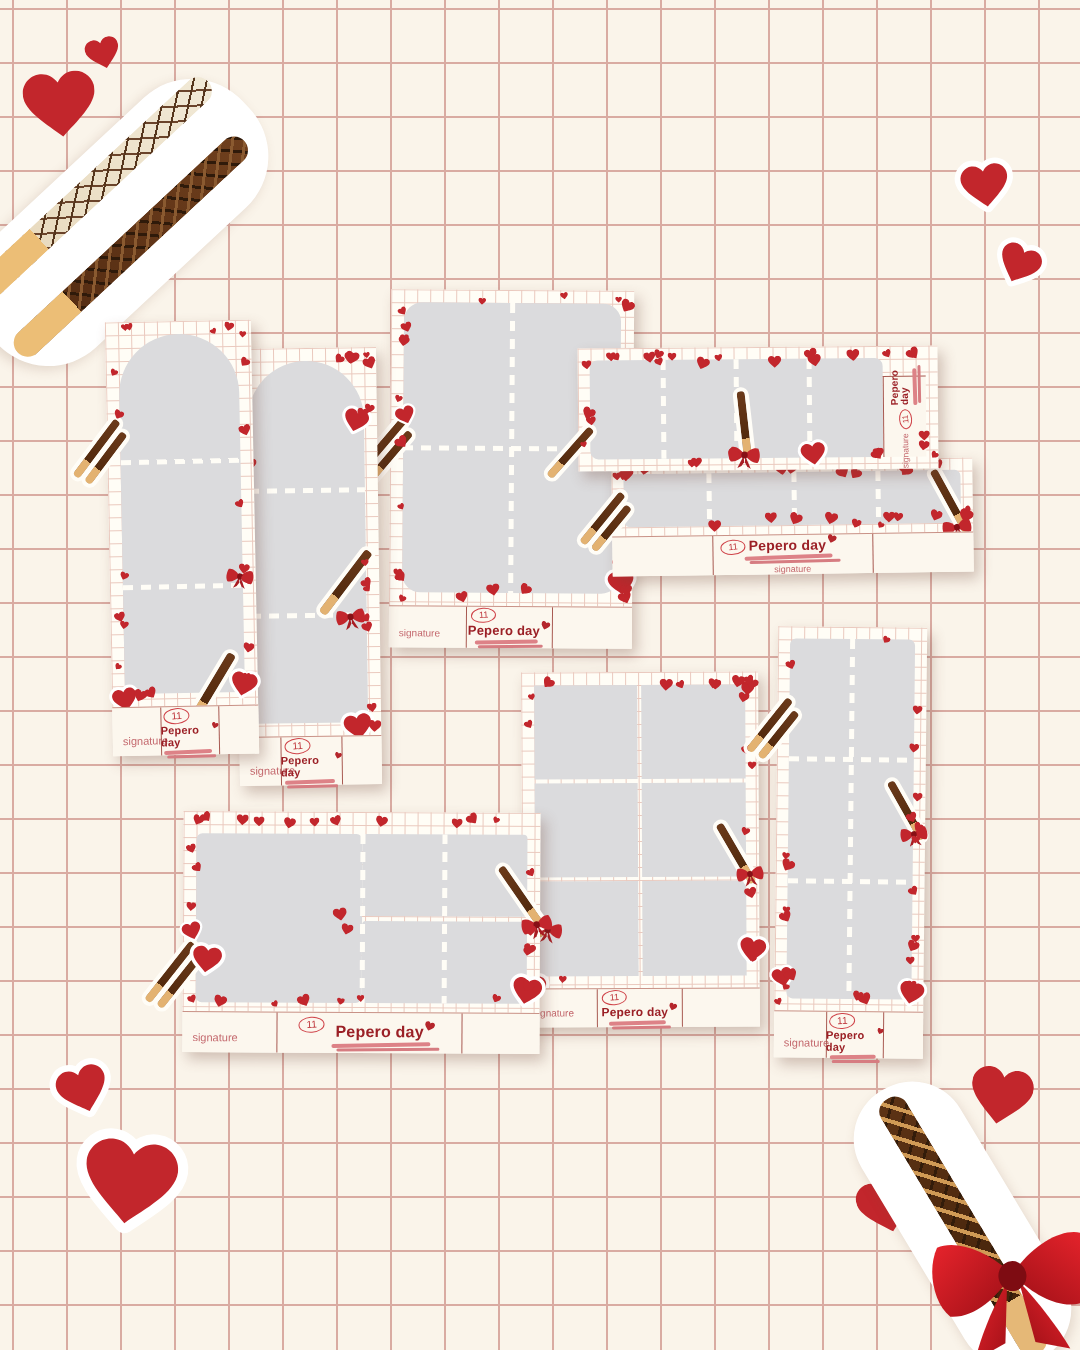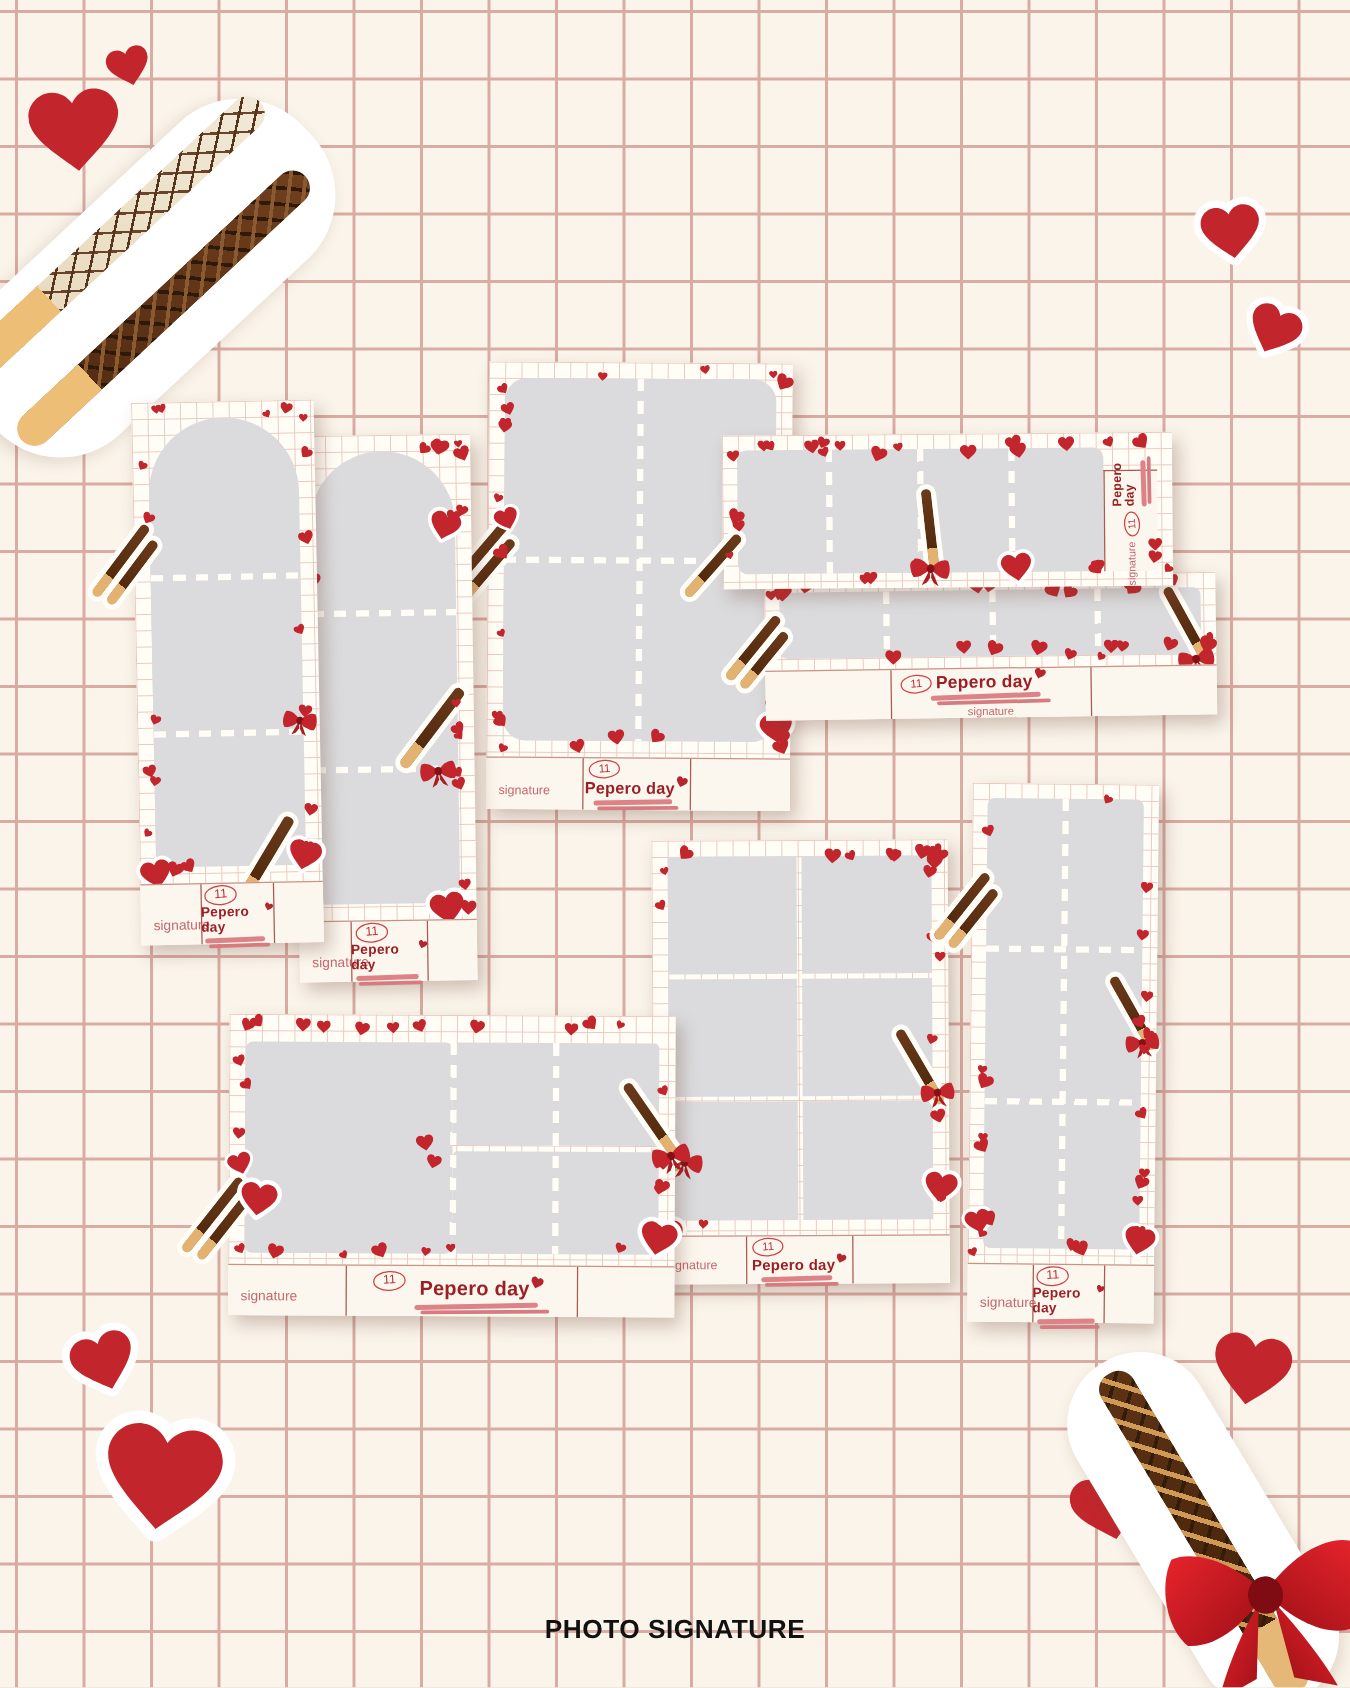--- a/index.html
+++ b/index.html
@@ -987,14 +987,13 @@
             <b class="title" style="font-size:11px">Pepero day</b>
             <svg class="th" width="8" height="8" viewBox="0 0 32 29">
               <path d="M16 28.6C9.5 22.6 0 15.8 0 8.6 0 3.9 3.8 0 8.6 0 11.7 0 14.4 1.8 16 4.5 17.6 1.8 20.3 0 23.4 0 28.2 0 32 3.9 32 8.6 32 15.8 22.5 22.6 16 28.6Z" fill="#b5262c"></path>
             </svg>
           </span>
         <span class="ul" style="width:50px"></span>
       </div>
     </div>
   </div>
 
-  <div class="caption">PHOTO SIGNATURE</div>
 </div>
 
 </body></html>

